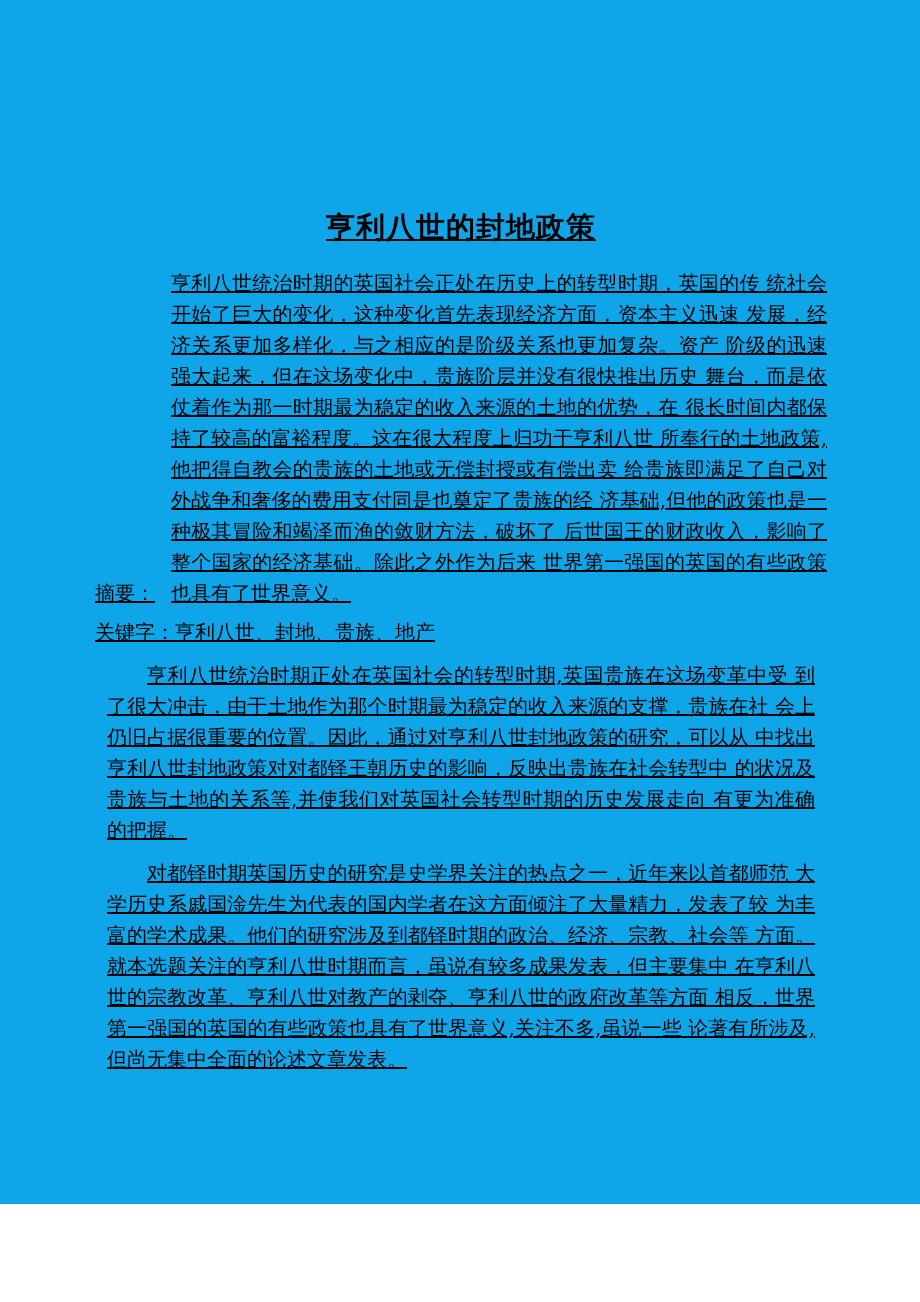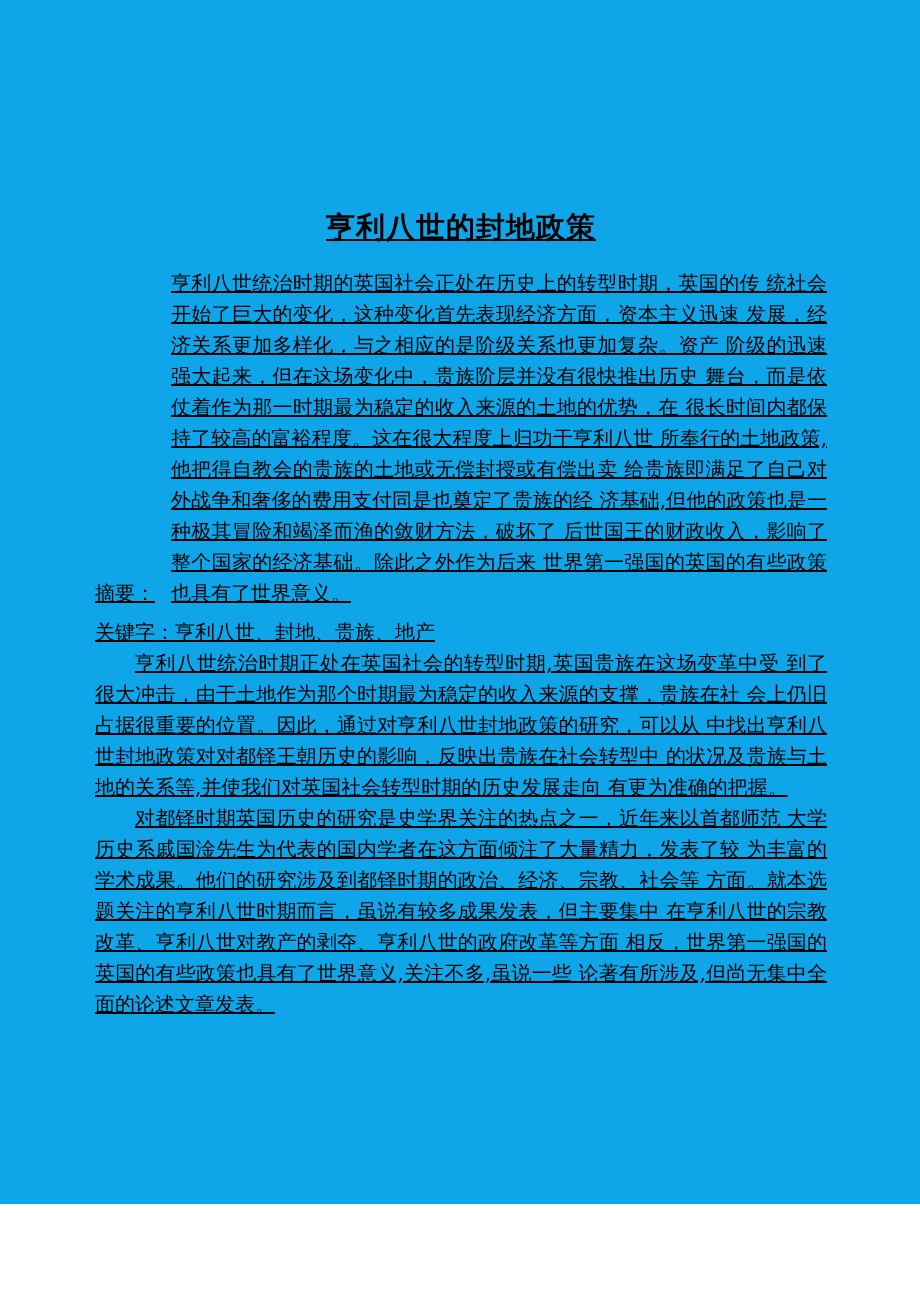--- a/index.html
+++ b/index.html
@@ -44,21 +44,21 @@
   .abstract-body {
     flex: 1 1 auto;
   }
   .keywords-line {
     margin-top: 8px;
   }
   .intro-heading {
     text-indent: 2.2em;
   }
   .para {
-    margin: 0;
+    margin: 12px;
     text-indent: 2em;
   }
 </style>
 </head>
 <body>
 
 <div class="page">
 
   <h1 class="doc-title">亨利八世的封地政策</h1>
 

